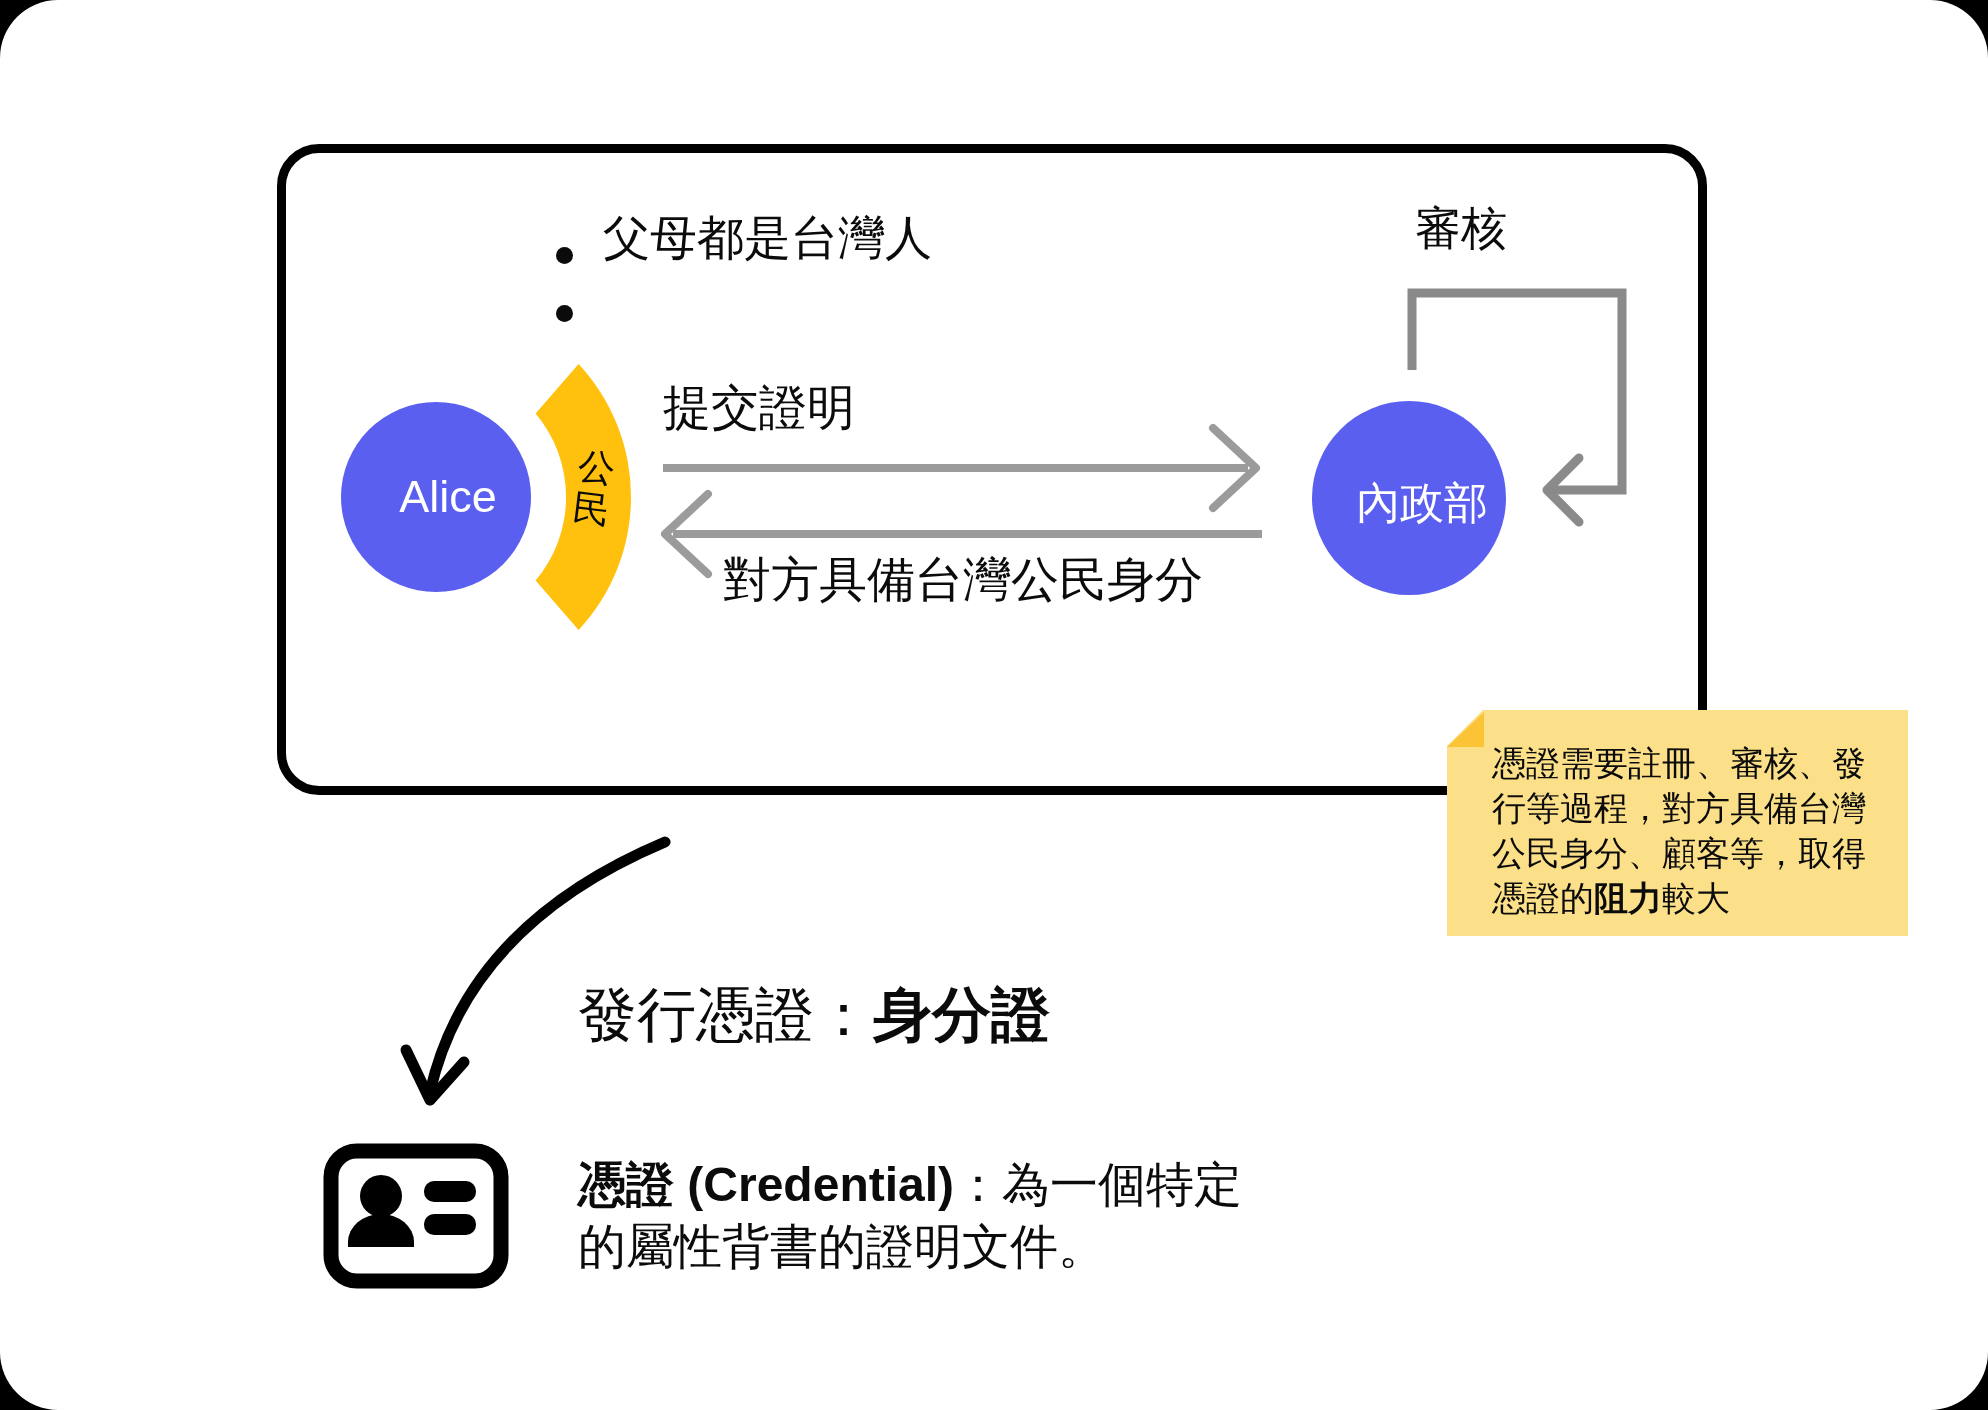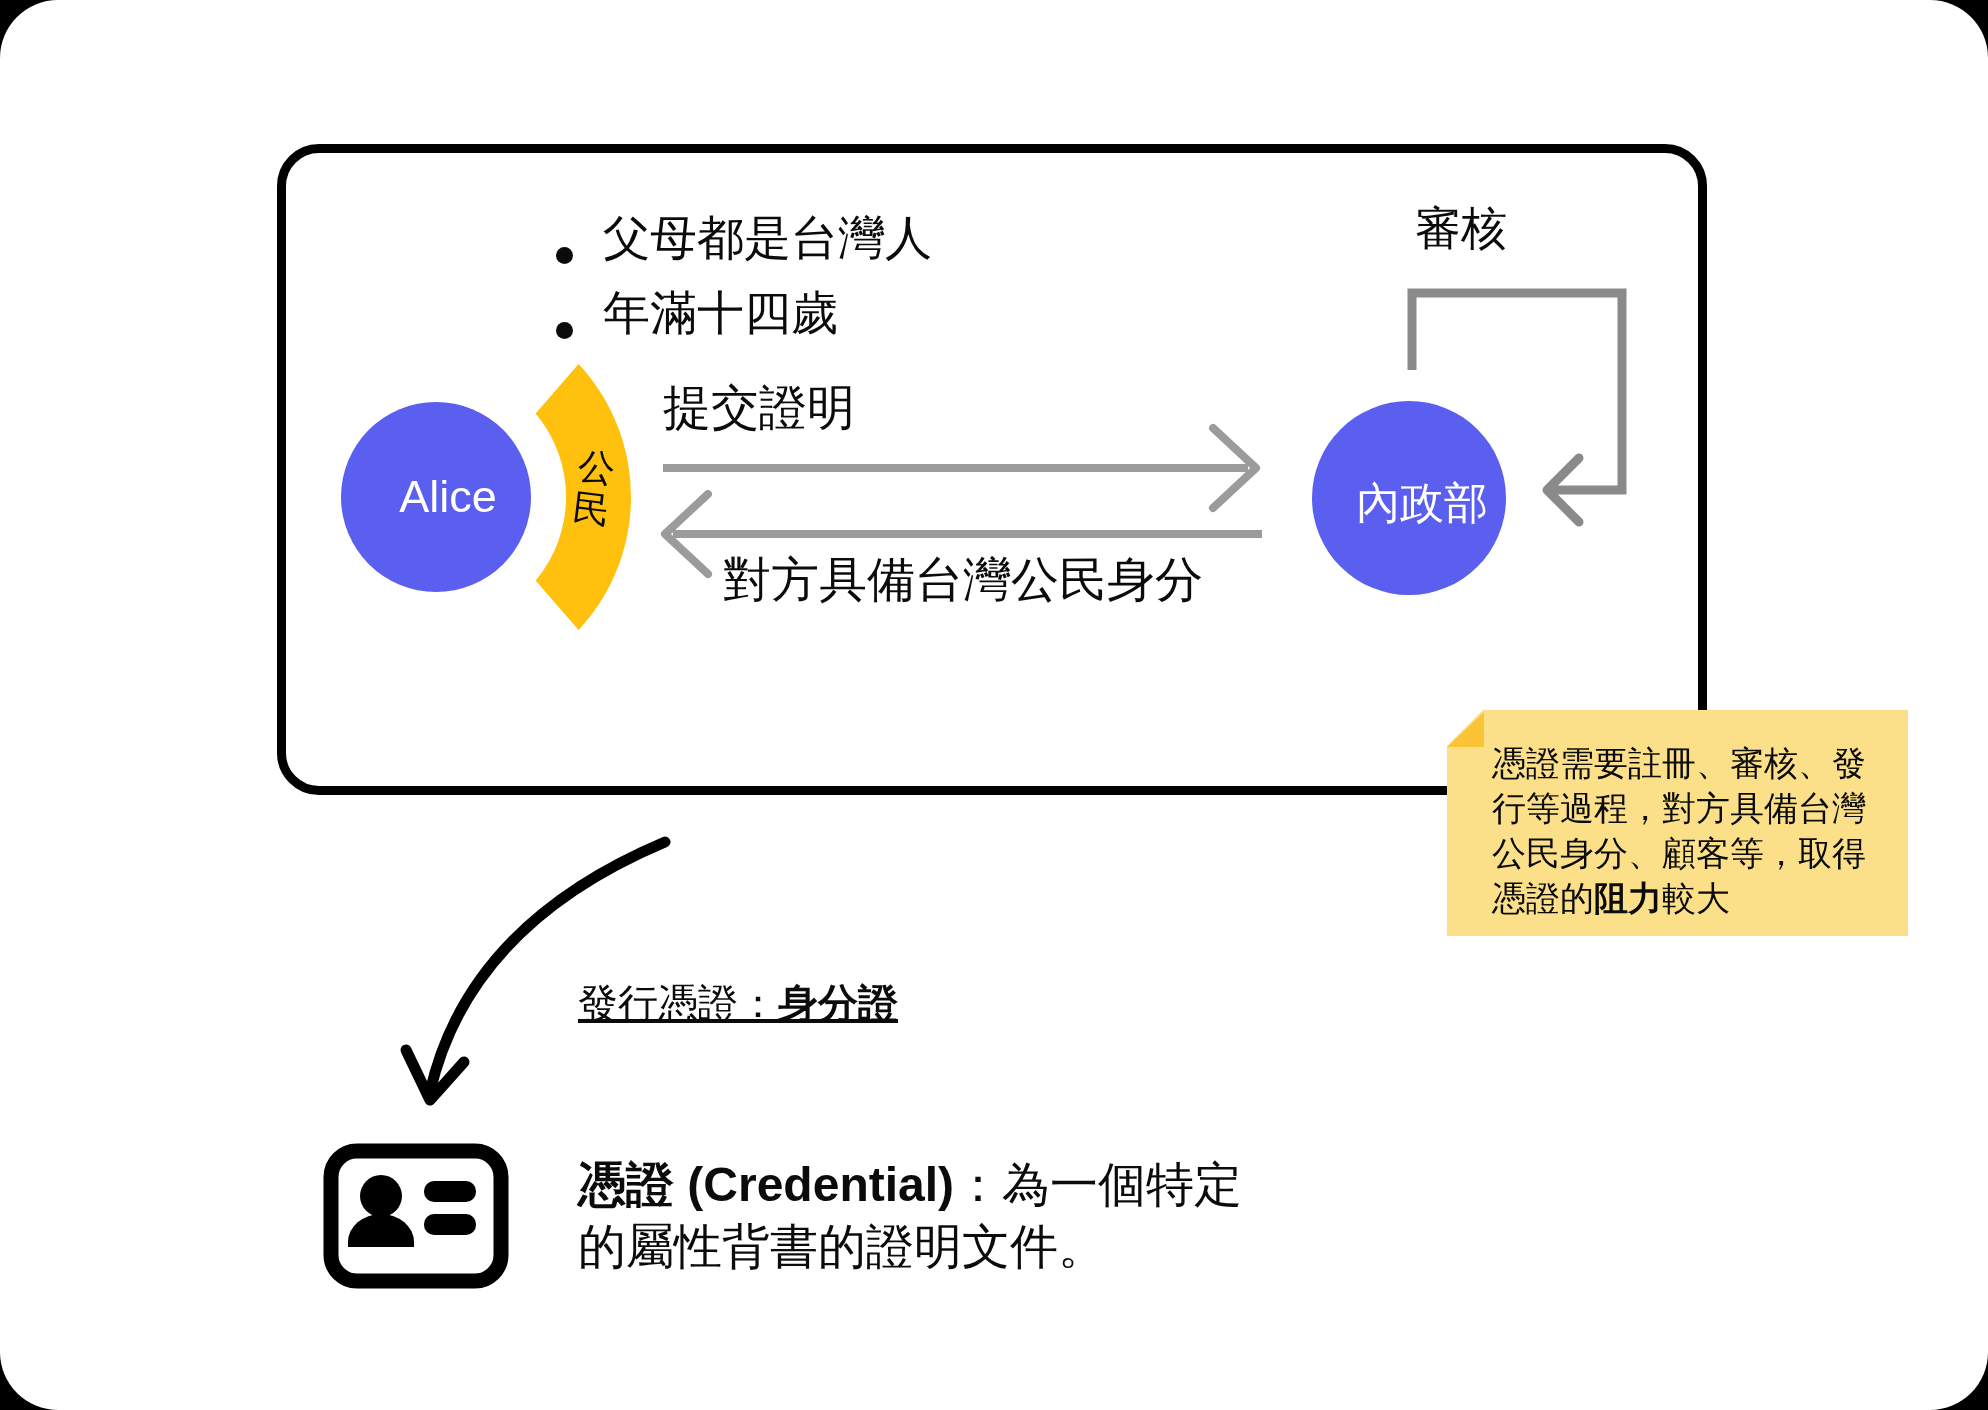--- a/index.html
+++ b/index.html
@@ -51,21 +51,21 @@
   .sticky-fold{
     position:absolute;left:1447px;top:710px;width:37px;height:37px;
     background:#FBC437;
     clip-path:polygon(100% 2px,100% 100%,0 100%);
   }
   .sticky-text{
     position:absolute;left:1492px;top:741px;width:393px;
     font-size:34px;line-height:45px;color:#0b0b0b;
   }
   
-  .issue-label{position:absolute;left:578px;top:976px;font-size:40px;white-space:nowrap;text-decoration:underline;}
+  .issue-label{position:absolute;left:578px;top:976px;font-size:59px;white-space:nowrap;}
   
   .definition{position:absolute;left:578px;top:1154px;width:700px;font-size:48px;line-height:62px;}
   b{font-weight:bold;}
 </style>
 </head>
 <body>
 
 <div class="stage">
 
   <div class="main-box"></div>
@@ -112,21 +112,20 @@
       <rect x="100" y="70" width="52" height="21" rx="10" fill="#000"></rect>
     </g>
   </svg>
 
   <div class="bullet-row row1">
     <span class="dot"></span>
     <span class="txt">父母都是台灣人</span>
   </div>
   <div class="bullet-row row2">
     <span class="dot"></span>
-    <span class="txt">年滿十四歲</span>
   </div>
 
   <div class="circle-label alice-label">Alice</div>
   <div class="circle-label moi-label">內政部</div>
   <div class="citizen-label"><span>公民</span></div>
 
   <div class="arrow-label submit-label">提交證明</div>
   <div class="arrow-label reply-label">對方具備台灣公民身分</div>
   <div class="arrow-label review-label">審核</div>
 

